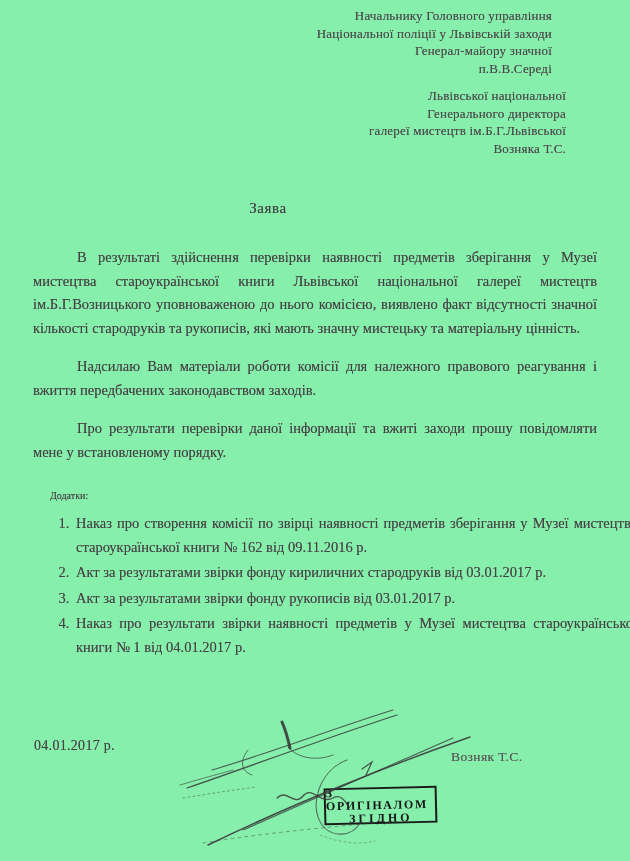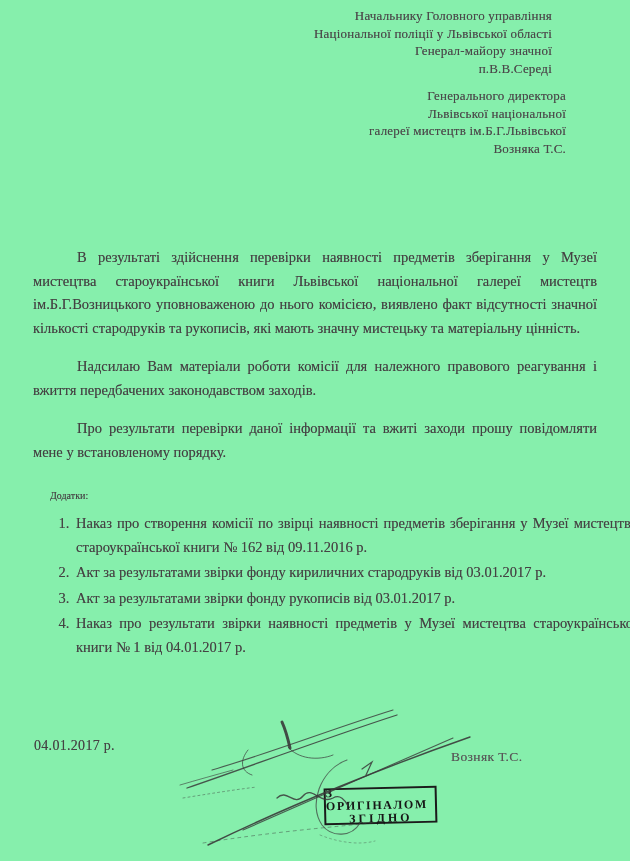--- a/index.html
+++ b/index.html
@@ -96,32 +96,33 @@
     pointer-events:none;
   }
 </style>
 </head>
 <body>
 
 <div class="page">
 
   <div class="addr addr-recipient">
     <div>Начальнику Головного управління</div>
-    <div>Національної поліції у Львівської області</div>
+    <div>Національної поліції у Львівській заходи</div>
     <div>Генерал-майору значної</div>
     <div>п.В.В.Середі</div>
   </div>
 
   <div class="addr addr-sender">
+    <div>Львівської національної</div>
     <div>Генерального директора</div>
-    <div>Львівської національної</div>
     <div>галереї мистецтв ім.Б.Г.Львівської</div>
     <div>Возняка Т.С.</div>
   </div>
 
+  <div class="doc-title">Заява</div>
 
   <div class="body-text">
     <p>В результаті здійснення перевірки наявності предметів зберігання у Музеї мистецтва староукраїнської книги Львівської національної галереї мистецтв ім.Б.Г.Возницького уповноваженою до нього комісією, виявлено факт відсутності значної кількості стародруків та рукописів, які мають значну мистецьку та матеріальну цінність.</p>
     <p>Надсилаю Вам матеріали роботи комісії для належного правового реагування і вжиття передбачених законодавством заходів.</p>
     <p>Про результати перевірки даної інформації та вжиті заходи прошу повідомляти мене у встановленому порядку.</p>
   </div>
 
   <div class="attach-label">Додатки:</div>
   <ol class="attach-list">
     <li>Наказ про створення комісії по звірці наявності предметів зберігання у Музеї мистецтва староукраїнської книги № 162 від 09.11.2016 р.</li>

